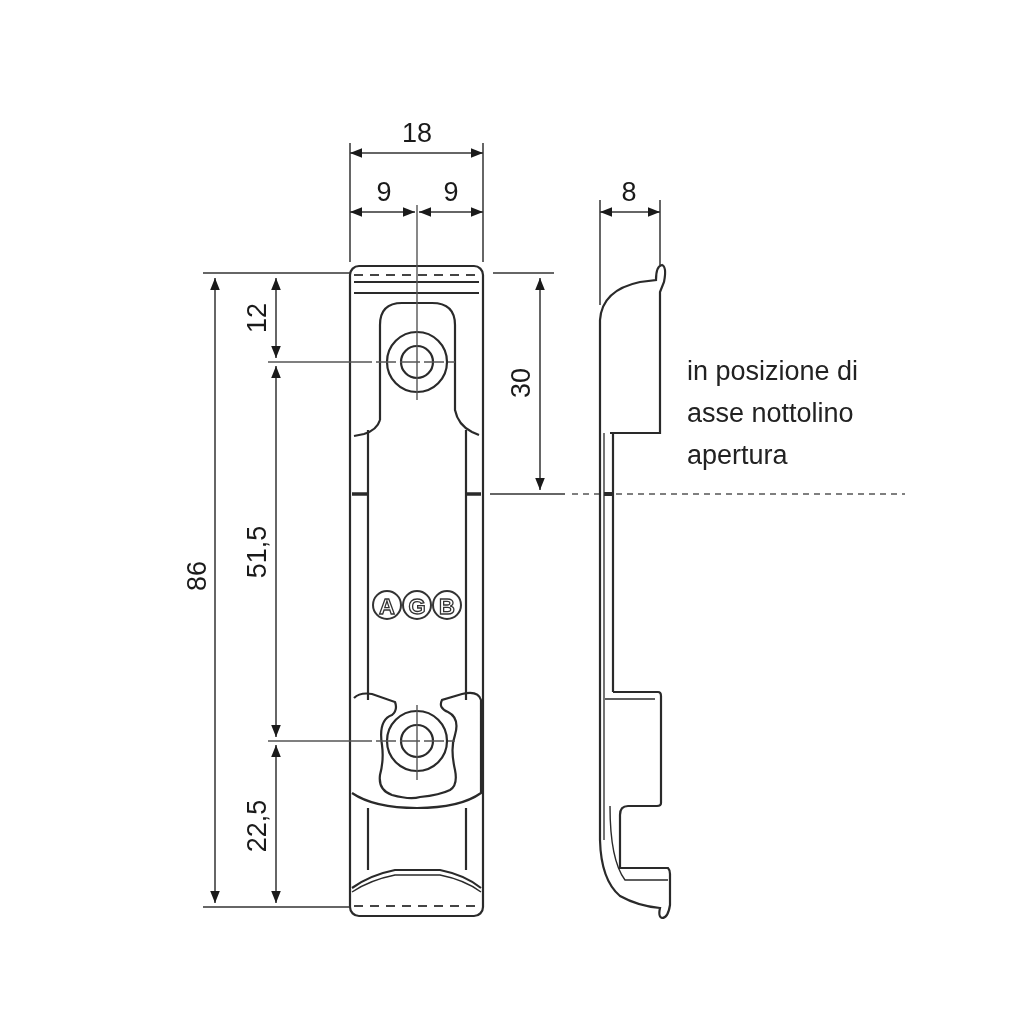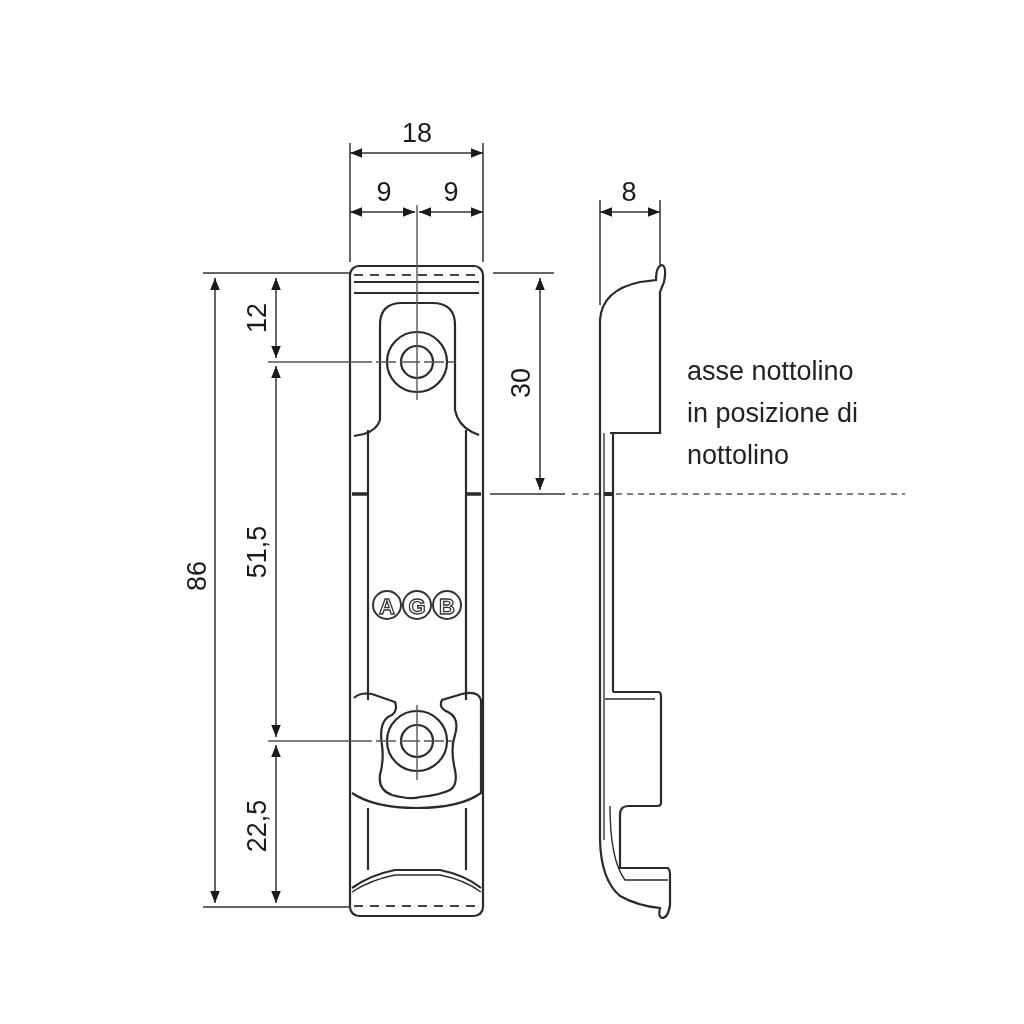--- a/index.html
+++ b/index.html
@@ -121,16 +121,16 @@
     <line x1="604" y1="494" x2="613" y2="494" stroke-width="4"></line>
 
     <path d="M613,692 L658,692 Q661,692 661,696 L661,803 Q661,806 657,806 L628,806 Q620,806 620,815 L620,868 L668,868 Q670,870 670,874 L670,905 Q668,918 662,918 Q658,917 660,908 Q638,906 620,896 Q601,880 600,840"></path>
     <line x1="605" y1="699" x2="655" y2="699" stroke-width="1.4"></line>
     <path d="M610,806 Q610,860 625,880 L668,880" stroke-width="1.4"></path>
     <line x1="612" y1="806" x2="612" y2="806"></line>
   </g>
 </svg>
 
 <div class="note">
+  <div>in posizione di</div>
   <div>asse nottolino</div>
-  <div>in posizione di</div>
-  <div>nottolino</div>
+  <div>apertura</div>
 </div>
 
 </body></html>

